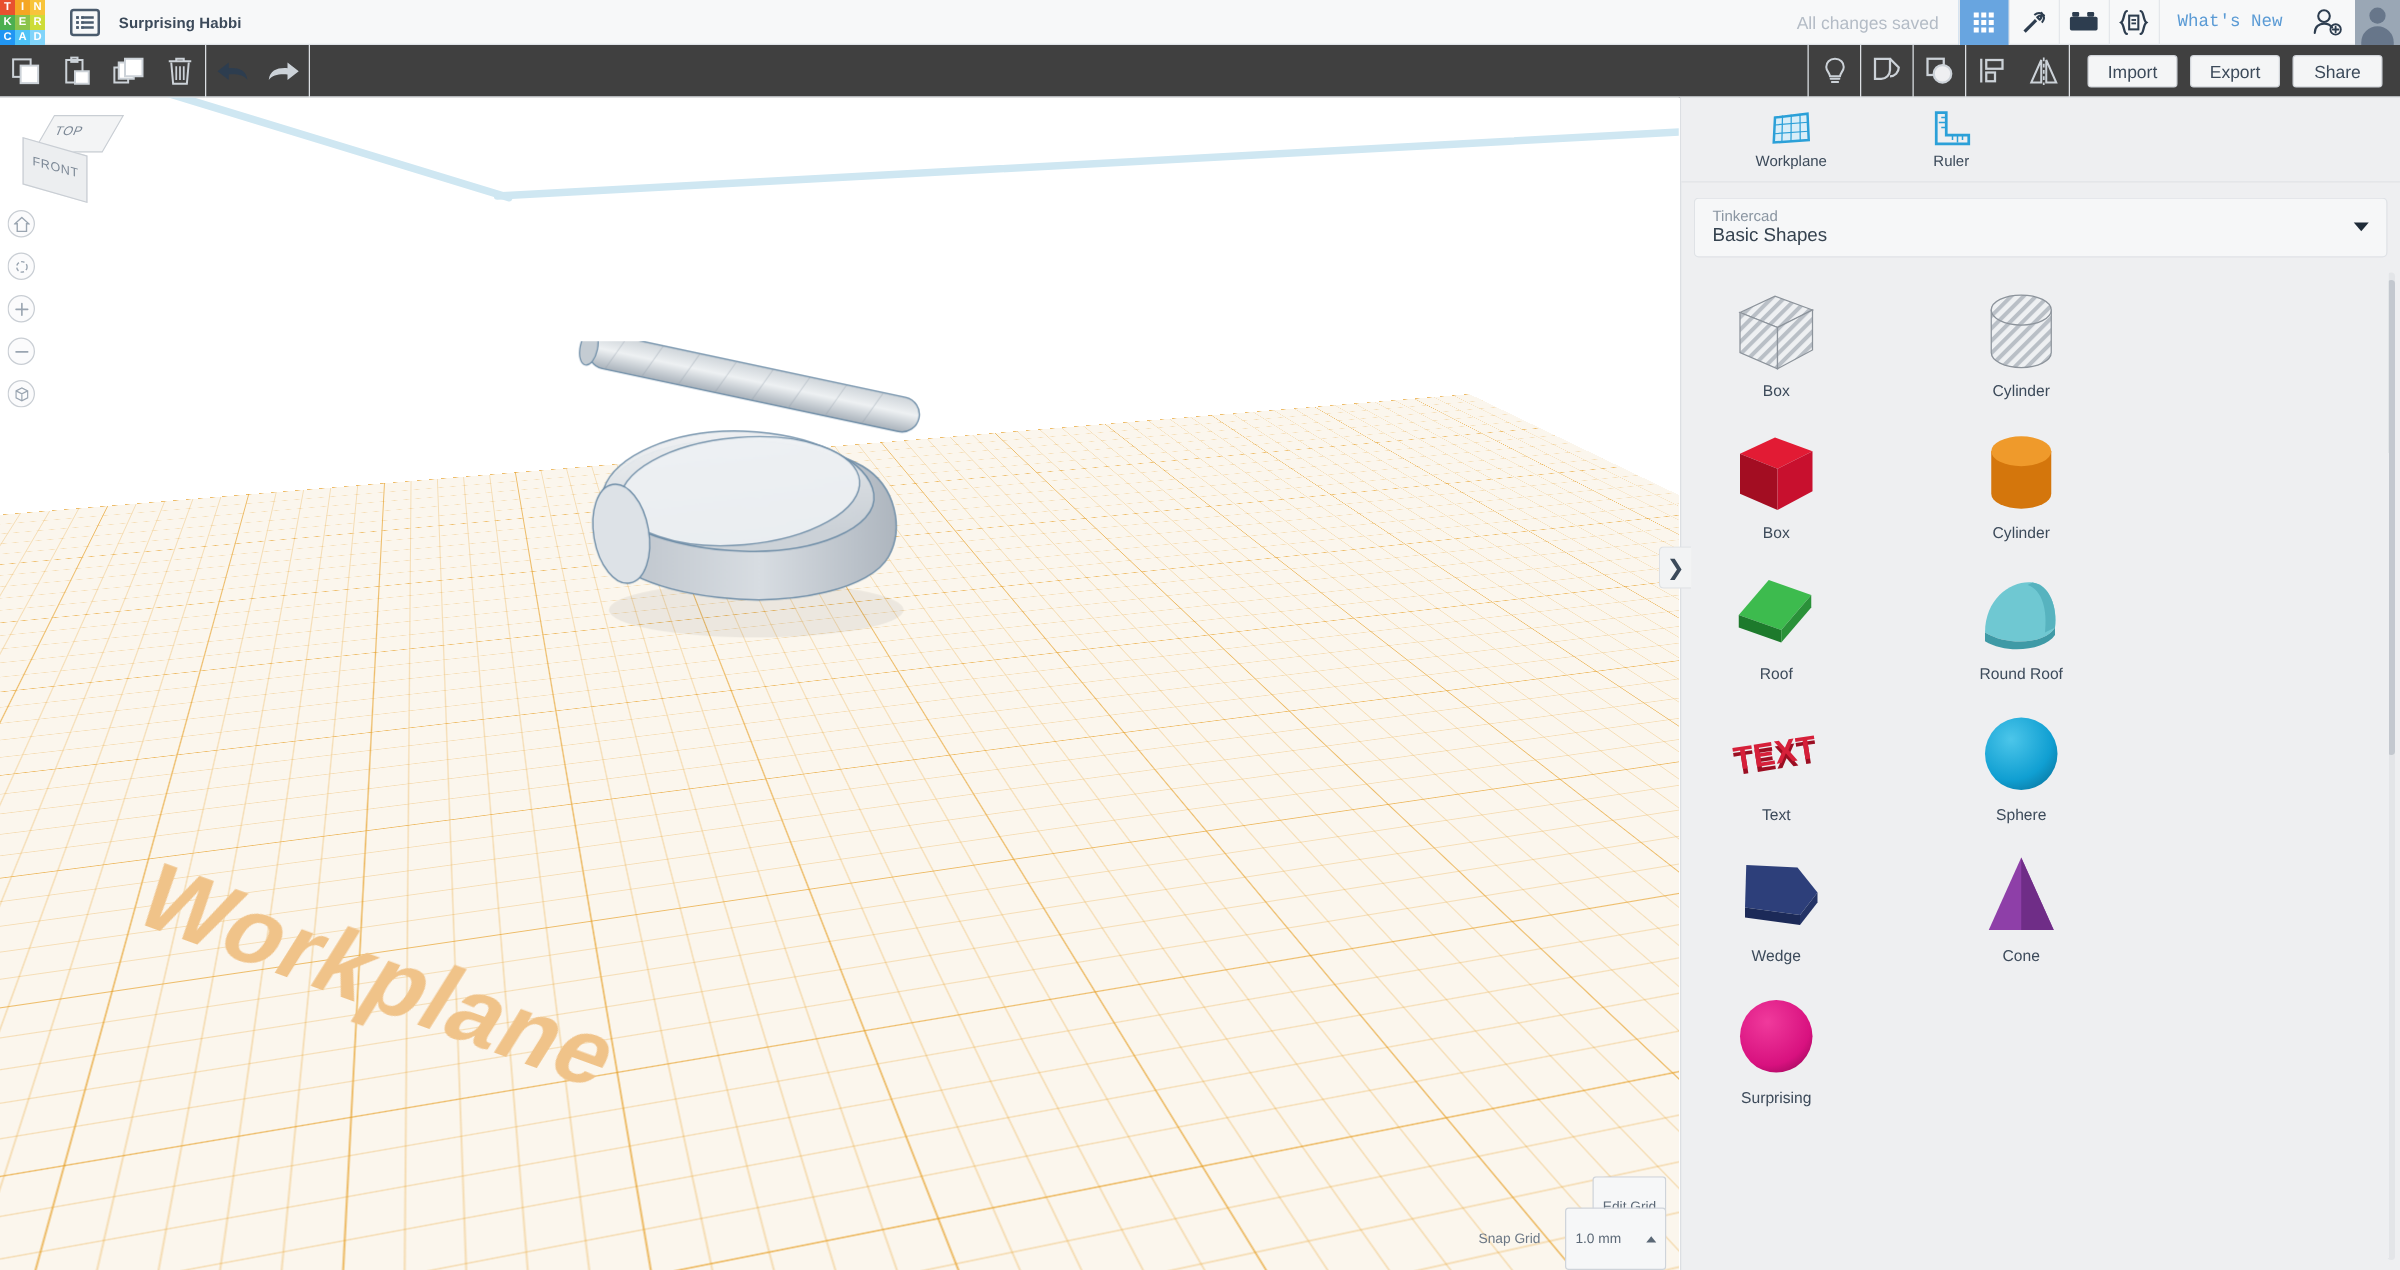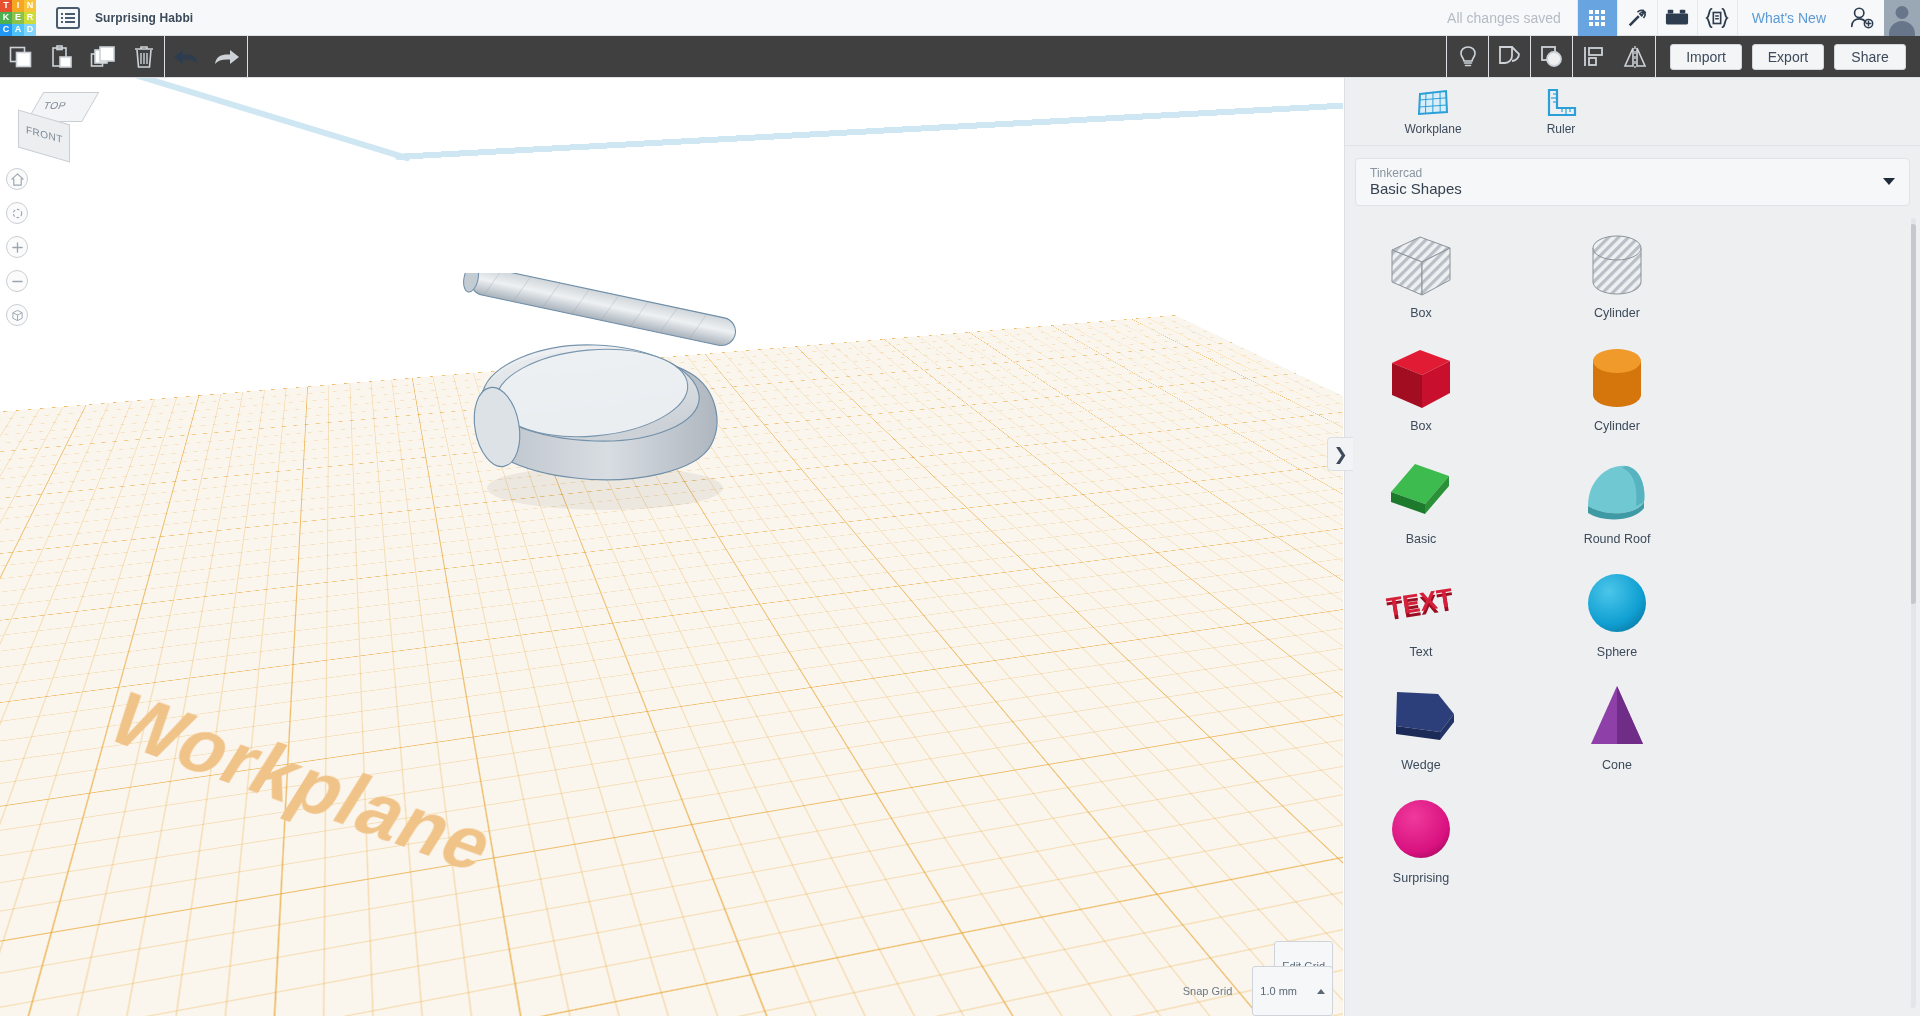--- a/index.html
+++ b/index.html
@@ -58,21 +58,21 @@
   }
   .saved-msg { color: #b4bcc6; font-size: 14px; padding-right: 16px; }
   .tb-btn {
     width: 40px; height: 36px; display: flex; align-items: center;
     justify-content: center; border-left: 1px solid #e4e7eb;
     color: #2d3d4f;
   }
   .tb-btn.active { background: #68a5e0; }
   .whats-new {
     height: 36px; display: flex; align-items: center; padding: 10px 14px;
-    border-left: 1px solid #e4e7eb; color: #5b9bd5; font-size: 14px;
+    border-left: 1px solid #e4e7eb; color: #5b9bd5; font-size: 14px; font-family: Liberation Mono, monospace;
   }
   .avatar {
     width: 36px; height: 36px; border-radius: 0; background: #9aa7b5;
     overflow: hidden; position: relative; flex: 0 0 36px;
   }
   .avatar::before {
     content: ""; position: absolute; left: 50%; top: 6px;
     transform: translateX(-50%);
     width: 13px; height: 13px; border-radius: 50%; background: #67768a;
   }
@@ -614,21 +614,21 @@
 
 
       <div class="shape-cell">
         <div class="shape-art">
           <svg width="72" height="72" viewBox="0 0 72 72">
             <path d="M6 36 L30 8 L64 20 L40 48 Z" fill="#3dbb4e"></path>
             <path d="M6 36 L40 48 L40 58 L6 46 Z" fill="#1d7a2c"></path>
             <path d="M40 48 L64 20 L64 30 L40 58 Z" fill="#2a9139"></path>
           </svg>
         </div>
-        <div class="shape-lbl">Basic</div>
+        <div class="shape-lbl">Roof</div>
       </div>
 
       <div class="shape-cell">
         <div class="shape-art">
           <svg width="74" height="72" viewBox="0 0 74 72">
             <path d="M8 50 C8 22 30 8 46 10 C60 12 66 30 64 46 C58 58 28 62 8 50 Z" fill="#6fc8d2"></path>
             <path d="M8 50 C28 62 58 58 64 46 L64 52 C56 64 26 68 8 57 Z" fill="#3f9aa6"></path>
             <path d="M46 10 C60 12 66 30 64 46 L56 50 C58 32 54 16 42 12 Z" fill="#57b3bf"></path>
           </svg>
         </div>

